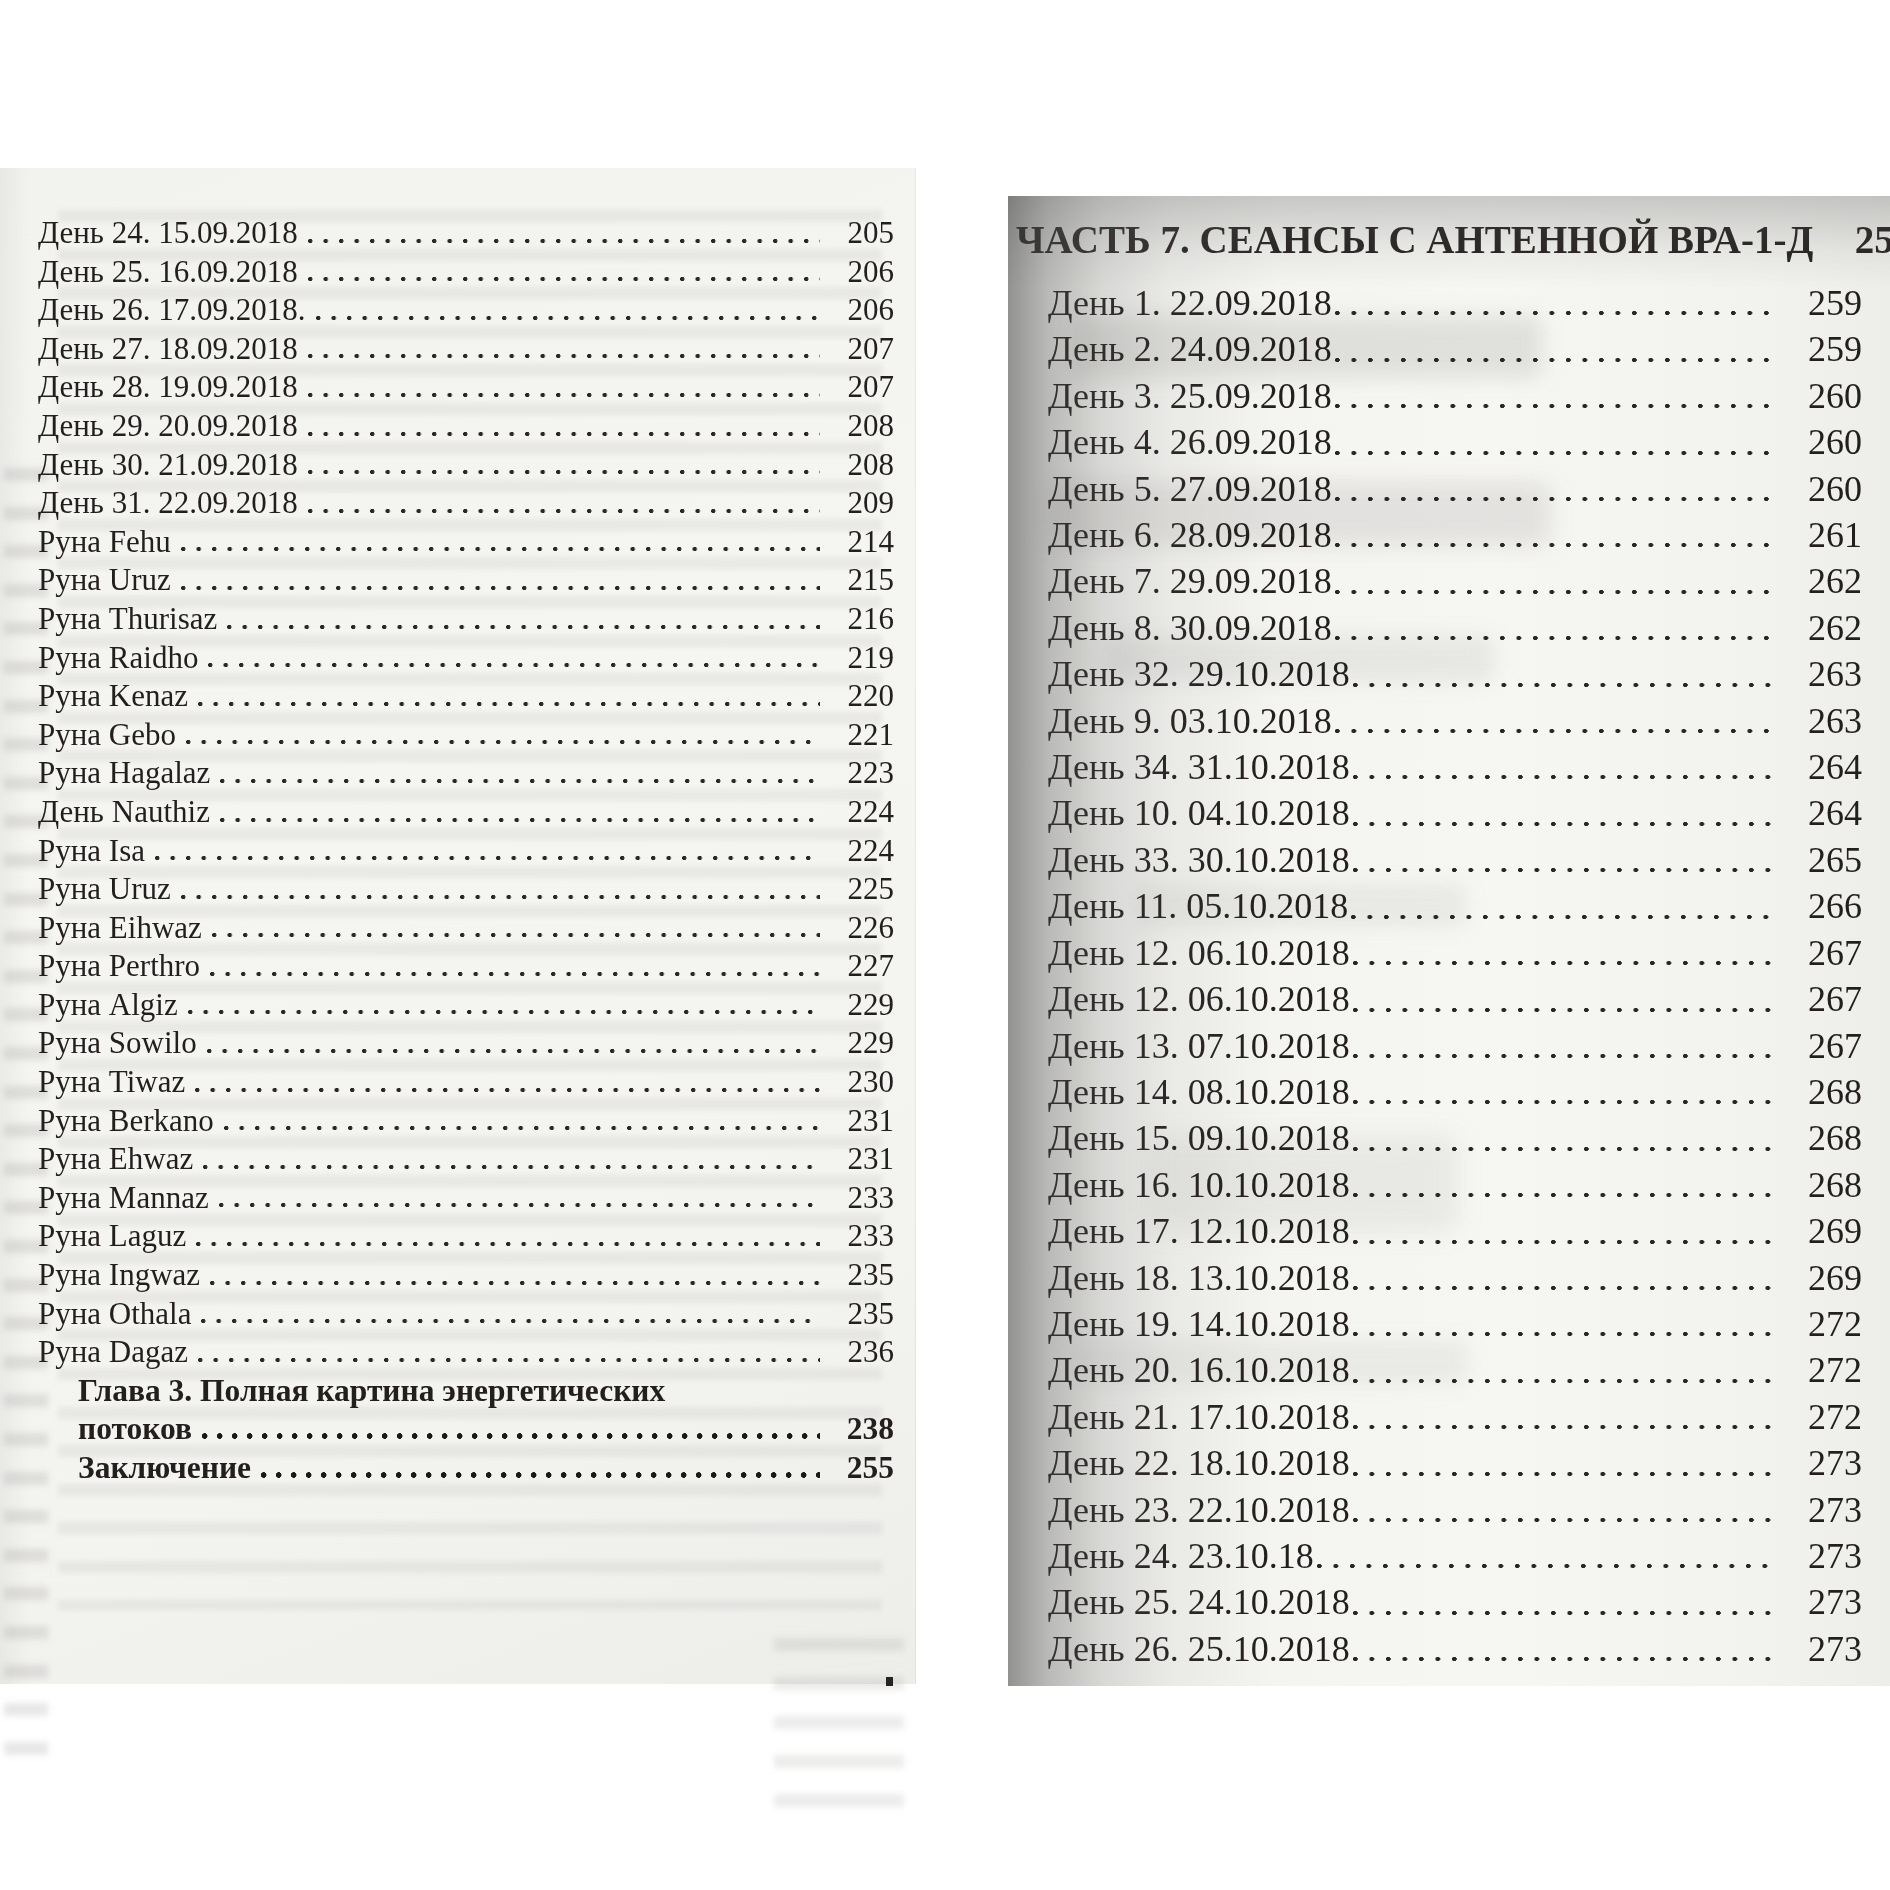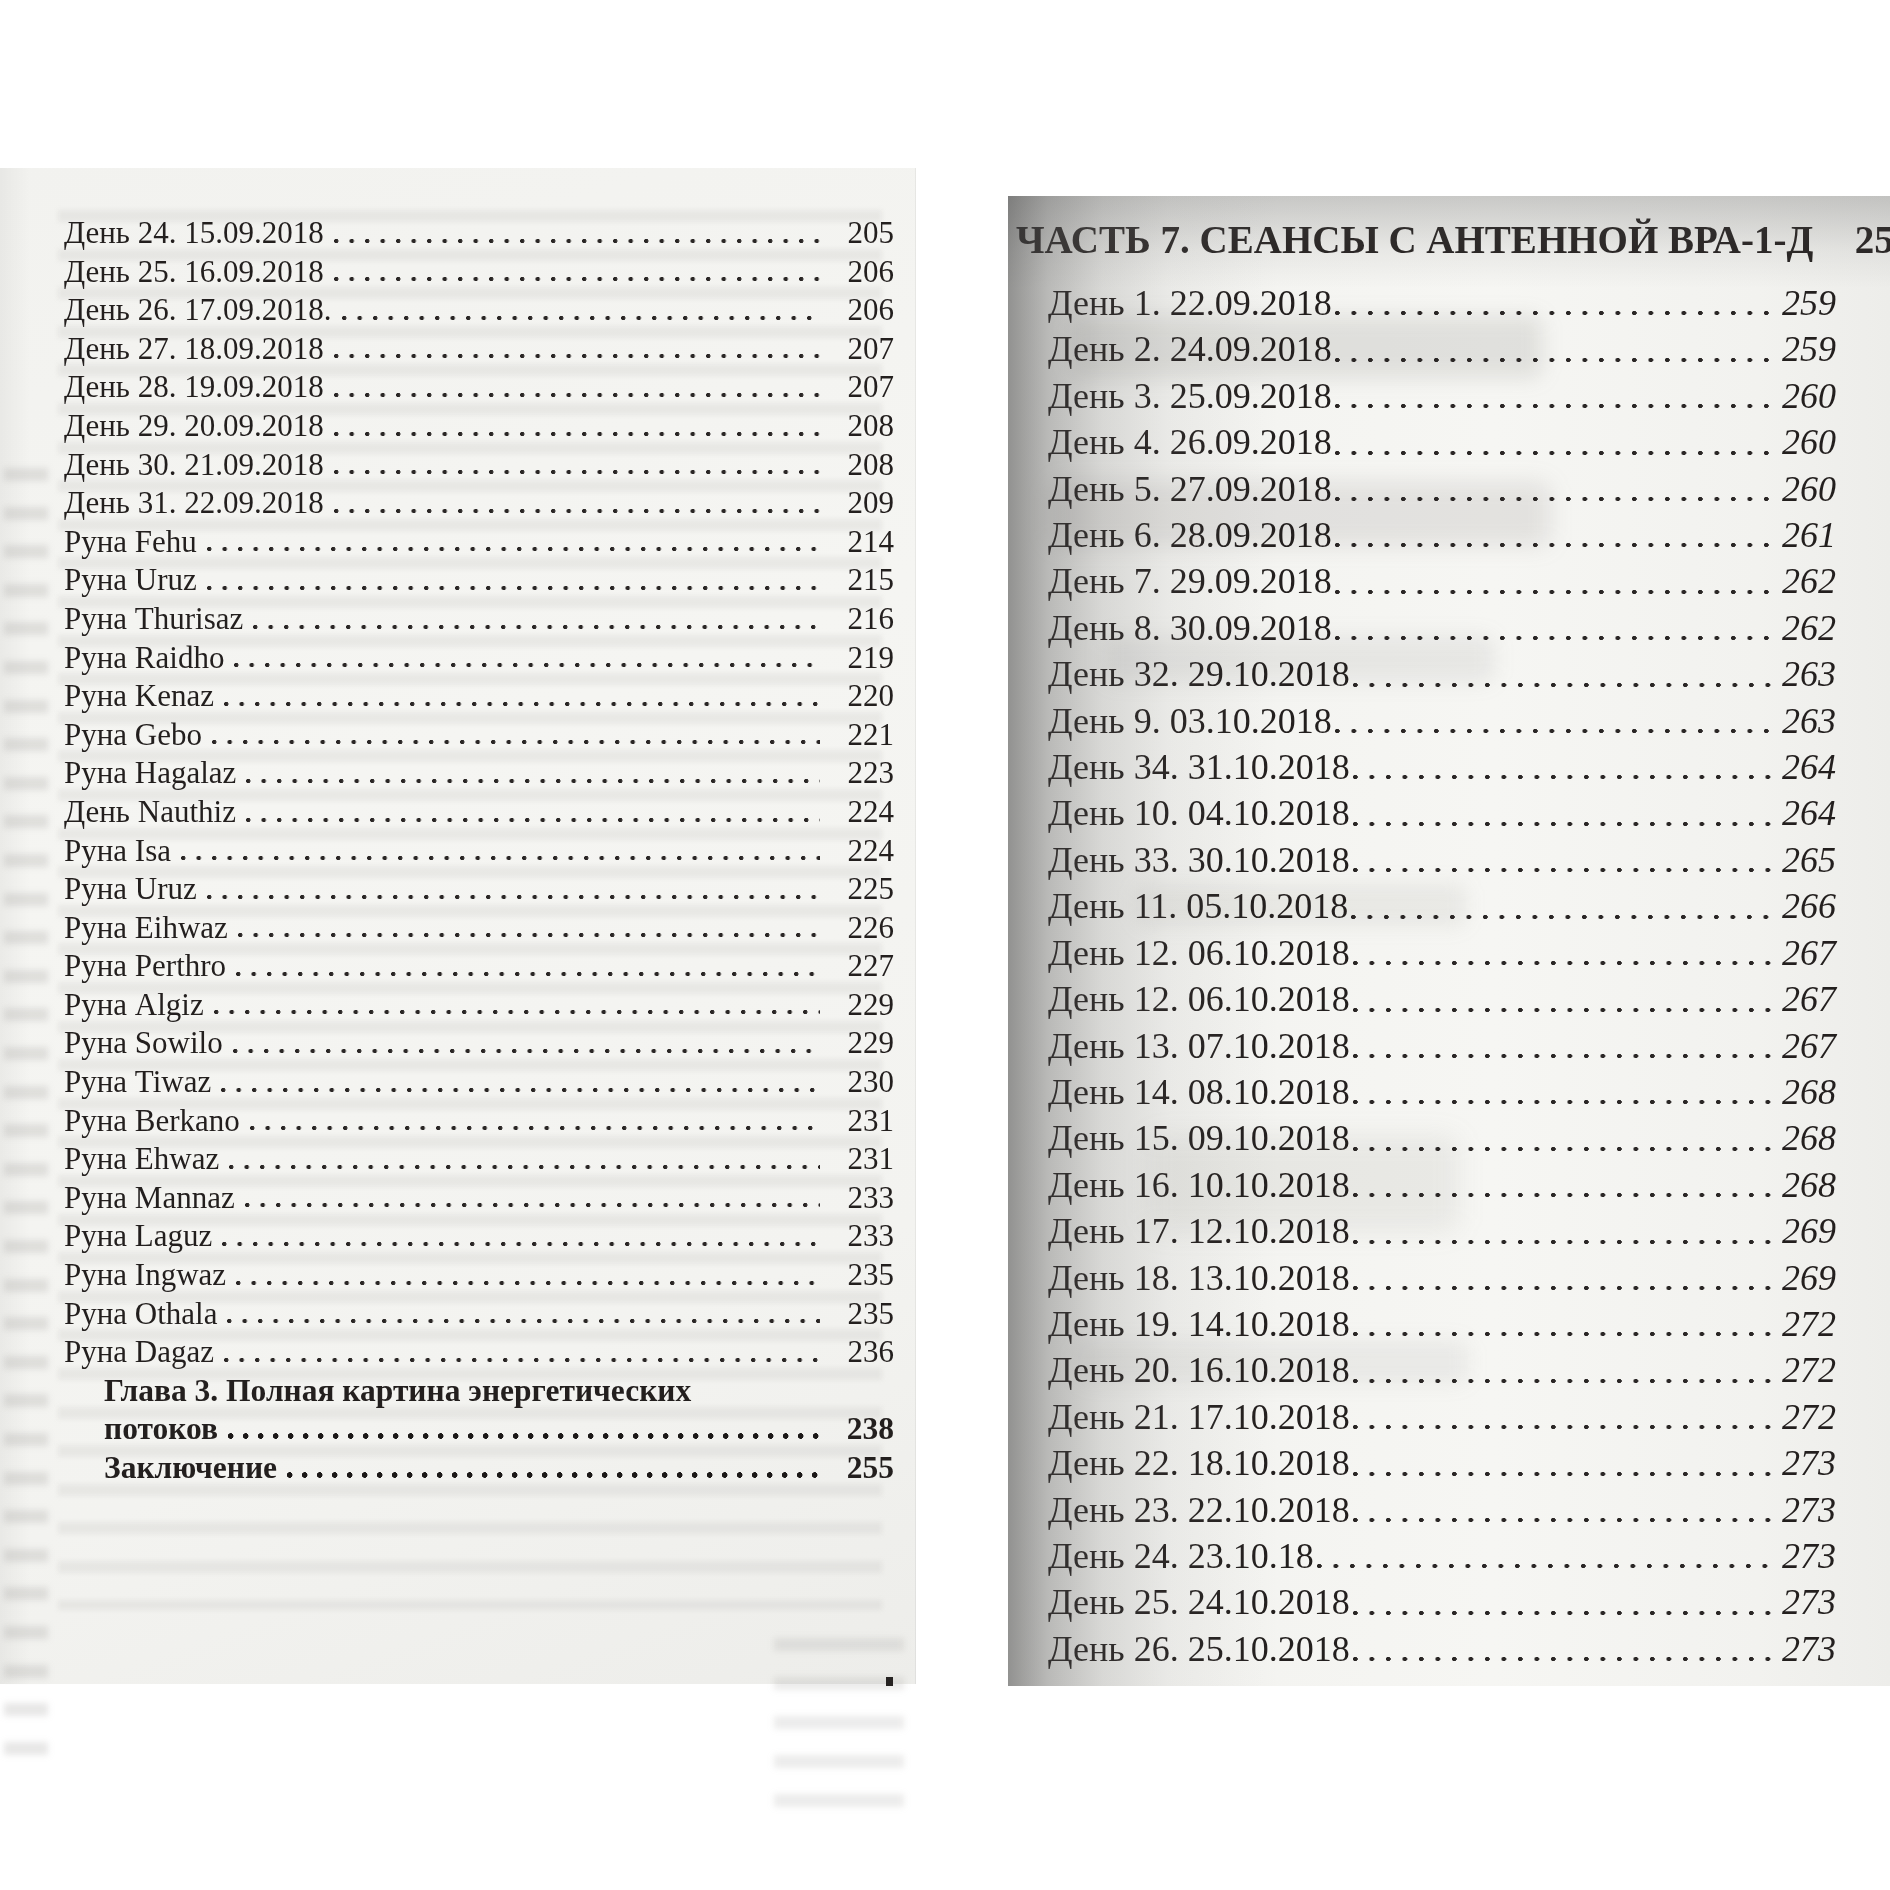--- a/index.html
+++ b/index.html
@@ -6,21 +6,21 @@
   body{
     width:1890px;height:1890px;background:#ffffff;
     font-family:"Liberation Serif","DejaVu Serif",serif;
     color:#231f1e;position:relative;overflow:hidden;
   }
   #canvas{position:absolute;inset:0;background:#ffffff;overflow:hidden;}
 
   
   #left-page{
     position:absolute;left:0;top:168px;width:916px;height:1516px;
-    box-sizing:border-box;padding:46px 22px 0 64px;
+    box-sizing:border-box;padding:46px 22px 0 38px;
     background:
       linear-gradient(to right, rgba(0,0,0,0.045) 0, rgba(0,0,0,0) 30px),
       linear-gradient(160deg,#f2f2ef 0%,#f5f5f2 40%,#f3f3f0 75%,#ededea 100%);
     box-shadow: inset -1px 0 0 rgba(0,0,0,0.05);
   }
   
   #right-page{
     position:absolute;left:1008px;top:196px;width:882px;height:1490px;
     box-sizing:border-box;padding:18px 28px 0 40px;
     background:
@@ -54,21 +54,21 @@
     background-size:15px 10px;margin-bottom:8px;
   }
 
   .rrow{display:flex;line-height:46.4px;font-size:36px;}
   .rrow .lbl{white-space:nowrap;}
   .rrow .leader{
     flex:1;align-self:flex-end;height:10px;margin:0 10px 8px 3px;
     background-image:radial-gradient(circle at 2.3px 5px,#2a2625 2.1px,rgba(0,0,0,0) 2.5px);
     background-size:16.5px 10px;background-repeat:repeat-x;
   }
-  .rrow .pg{min-width:80px;font-style:italic;}
+  .rrow .pg{min-width:80px;text-align:right;}
 
   #rp-heading{
     display:flex;font-weight:700;font-size:39px;line-height:52px;
     margin-left:-32px;margin-bottom:14px;white-space:nowrap;
   }
   #rp-heading .leader{
     flex:1;align-self:flex-end;height:12px;margin:0 10px 10px 6px;
     background-image:radial-gradient(circle at 3px 6px,#1b1817 2.9px,rgba(0,0,0,0) 3.3px);
     background-size:17.5px 12px;background-repeat:repeat-x;
   }

